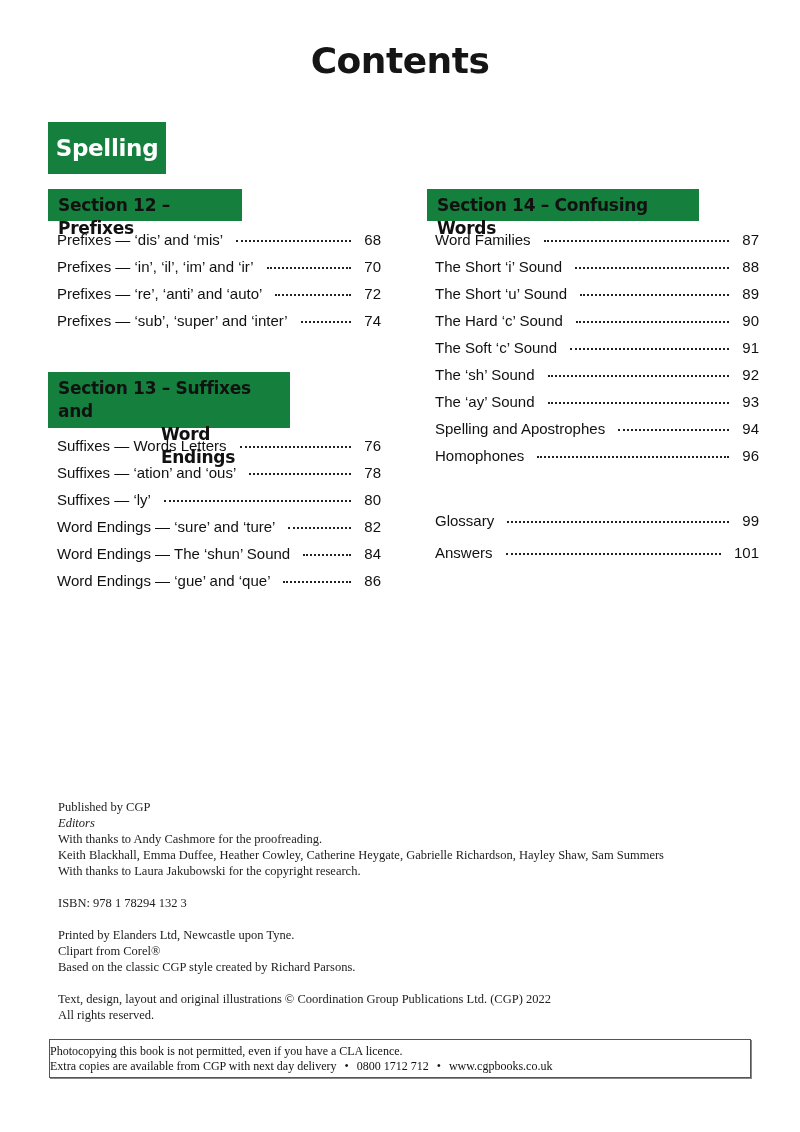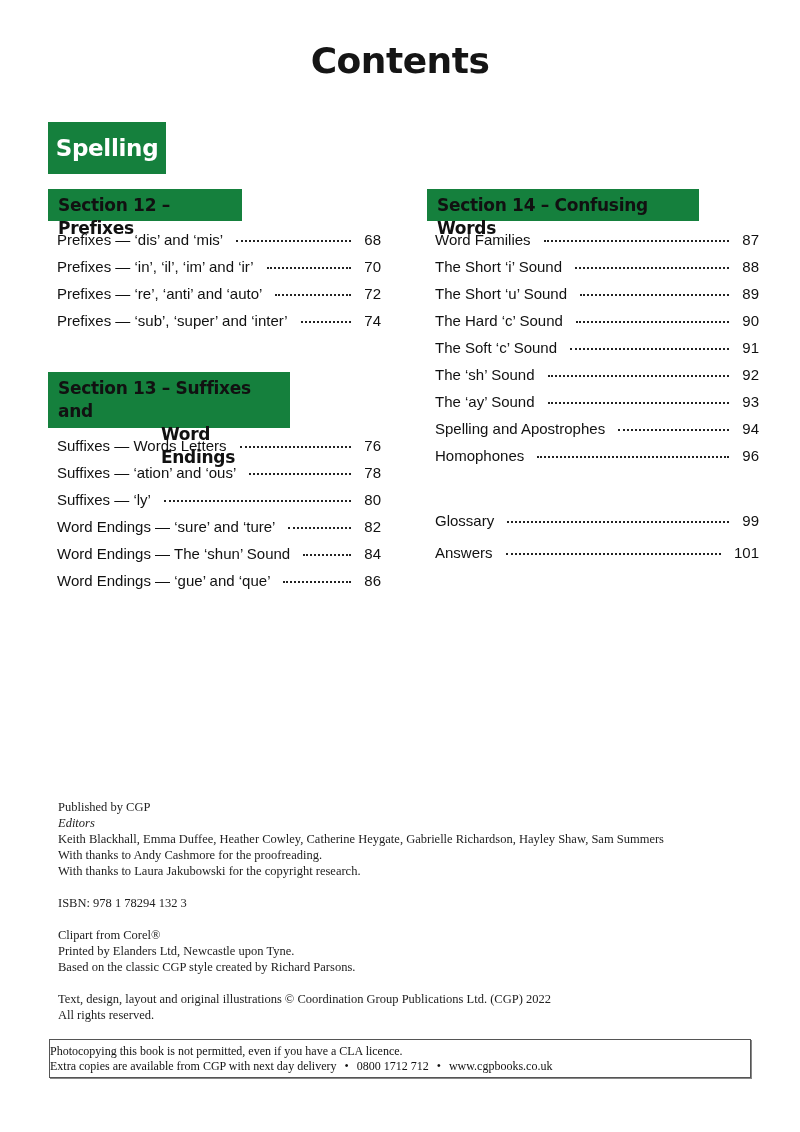--- a/index.html
+++ b/index.html
@@ -186,28 +186,28 @@
   <div class="toc-row gap2">
       <span class="label">Answers</span>
       <span class="dots"></span>
       <span class="page">101</span>
     </div>
 </div>
 
 <div class="credits">
   <span class="line">Published by CGP</span>
   <span class="line italic">Editors</span>
+  <span class="line">With thanks to Andy Cashmore for the proofreading.</span>
   <span class="line">Keith Blackhall, Emma Duffee, Heather Cowley, Catherine Heygate, Gabrielle Richardson, Hayley Shaw, Sam Summers</span>
-  <span class="line">With thanks to Andy Cashmore for the proofreading.</span>
   <span class="line">With thanks to Laura Jakubowski for the copyright research.</span>
   <div class="gap"></div>
   <span class="line">ISBN: 978 1 78294 132 3</span>
   <div class="gap"></div>
+  <span class="line">Printed by Elanders Ltd, Newcastle upon Tyne.</span>
   <span class="line">Clipart from Corel®</span>
-  <span class="line">Printed by Elanders Ltd, Newcastle upon Tyne.</span>
   <span class="line">Based on the classic CGP style created by Richard Parsons.</span>
   <div class="gap"></div>
   <span class="line">Text, design, layout and original illustrations  ©  Coordination Group Publications Ltd. (CGP) 2022</span>
   <span class="line">All rights reserved.</span>
 </div>
 
 <div class="notice">
   <span class="line">Photocopying this book is not permitted, even if you have a CLA licence.</span>
   <span class="line">
     <span>Extra copies are available from CGP with next day delivery</span><span class="sep">•</span><span>0800 1712 712</span><span class="sep">•</span><span>www.cgpbooks.co.uk</span>

